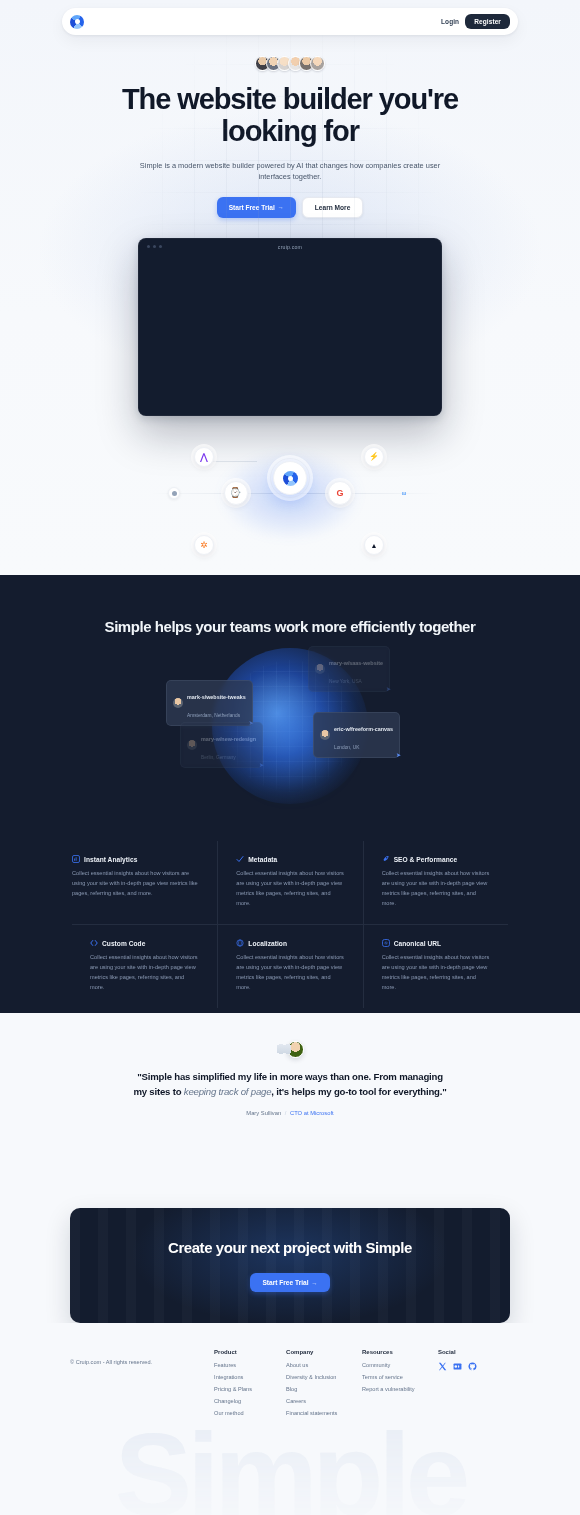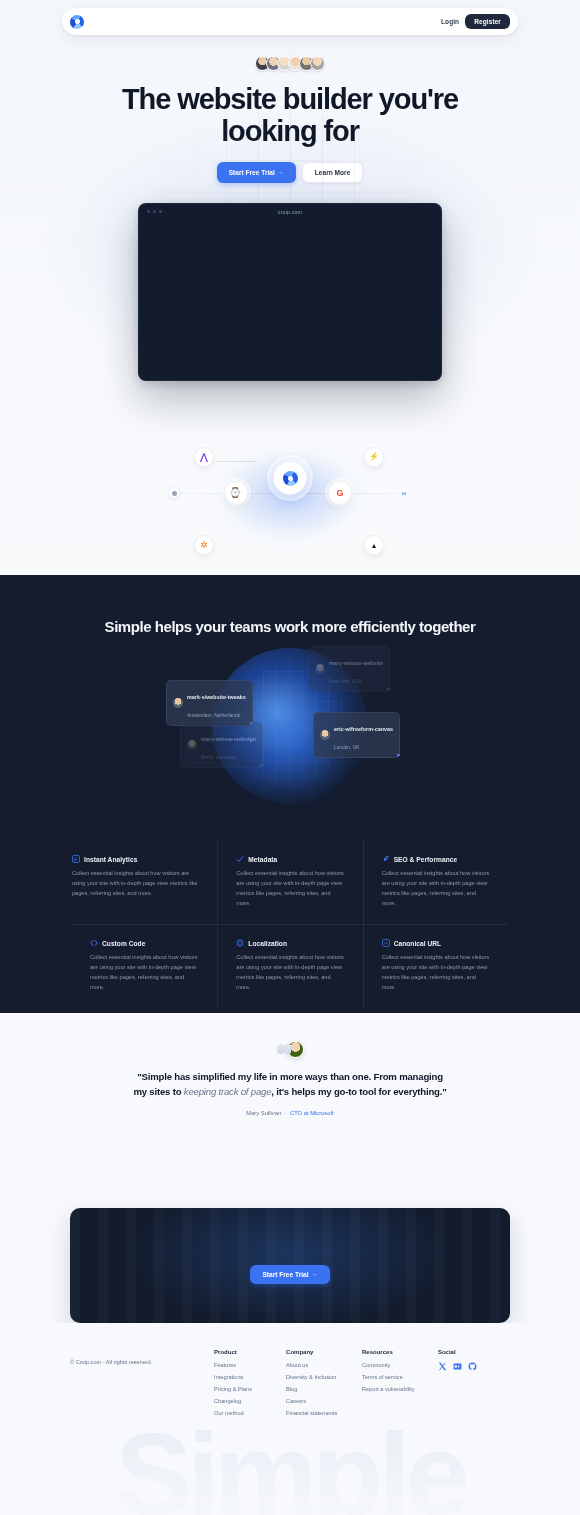--- a/index.html
+++ b/index.html
@@ -281,20 +281,21 @@
     <div class="avatars">
       <span class="av av1"></span>
       <span class="av av2"></span>
       <span class="av av3"></span>
       <span class="av av4"></span>
       <span class="av av5"></span>
       <span class="av av6"></span>
     </div>
 
     <h1 class="hero-title">The website builder you're looking for</h1>
+    <p class="hero-sub">Simple is a modern website builder powered by AI that changes how companies create user interfaces together.</p>
 
     <div class="hero-cta">
       <button class="btn-primary">
         <span>Start Free Trial</span>
         <span class="arw">→</span>
       </button>
       <button class="btn-secondary">Learn More</button>
     </div>
 
     <div class="browser">
@@ -469,20 +470,21 @@
       <span>Mary Sullivan</span>
       <span class="sep">/</span>
       <span class="role">CTO at Microsoft</span>
     </div>
   </div>
 
   <div class="cta-band">
     <div class="cta">
       <div class="cta-stripes"></div>
       <div class="cta-glow"></div>
+      <div class="cta-title">Create your next project with Simple</div>
       <button class="btn-primary cta-btn">
         <span>Start Free Trial</span>
         <span class="arw">→</span>
       </button>
     </div>
   </div>
 
   <div class="footer">
     <div class="f-brand">
       <span class="logo-mark"></span>

